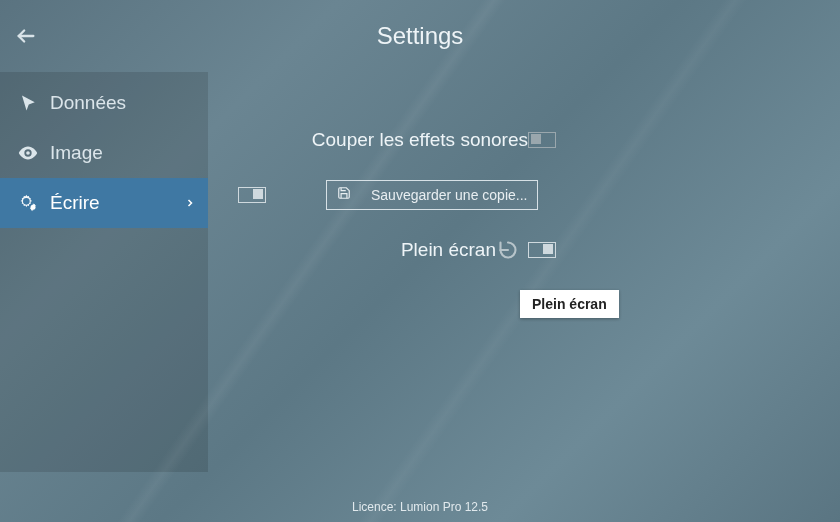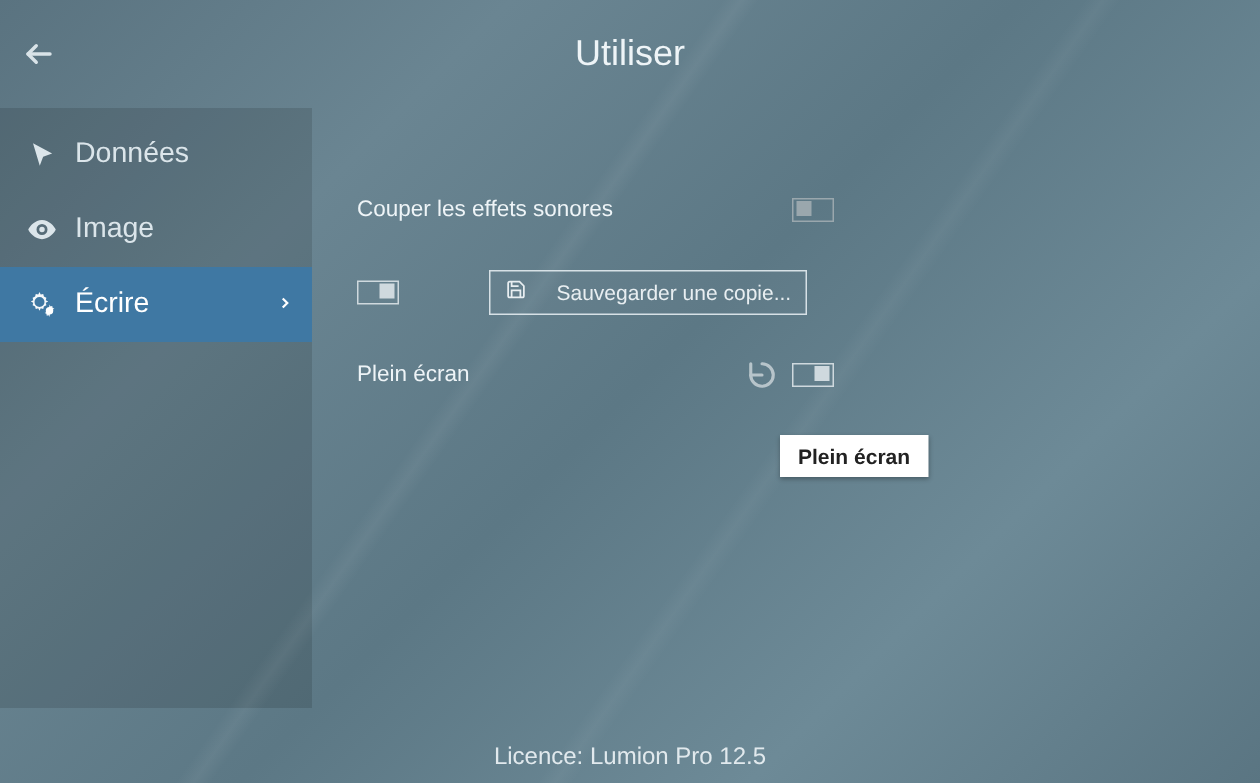--- a/index.html
+++ b/index.html
@@ -79,22 +79,23 @@
     padding: 40px 30px 20px 30px;
     position:relative;
   }
   .row {
     display:flex;
     align-items:center;
     height: 55px;
   }
   .row-label {
     width: 290px;
-    font-size: 15px;
+    font-size: 19px;
     color:#eef4f7;
+    text-align:right;
   }
   .toggle {
     width: 28px; height: 16px;
     border: 1.5px solid #cfd9de;
     position:relative;
     cursor:pointer;
     display:inline-block;
   }
   .toggle .knob {
     position:absolute;
@@ -138,37 +139,37 @@
     padding: 6px 12px;
     box-shadow: 0 1px 3px rgba(0,0,0,0.3);
     white-space: nowrap;
   }
 
   .footer {
     position:absolute;
     bottom: 8px;
     left:0; right:0;
     text-align:center;
-    font-size: 16px;
+    font-size: 12px;
     color:#e1e9ed;
   }
   .lic-label { }
   .lic-val { }
 </style>
 </head>
 <body>
 
 <div class="header">
   <div class="back-btn">
     <svg width="22" height="22" viewBox="0 0 24 24" fill="none" stroke="currentColor" stroke-width="2.5" stroke-linecap="round" stroke-linejoin="round">
         <line x1="20" y1="12" x2="4" y2="12"></line>
         <polyline points="10 18 4 12 10 6"></polyline>
       </svg>
   </div>
-  <div class="title">Utiliser</div>
+  <div class="title">Settings</div>
 </div>
 
 <div class="body">
 
   <div class="sidebar">
     <div class="side-item">
       <span class="icon">
         <svg width="18" height="18" viewBox="0 0 24 24" fill="currentColor">
             <path d="M4 2l6 20 3-8 8-3L4 2z"></path>
           </svg>

